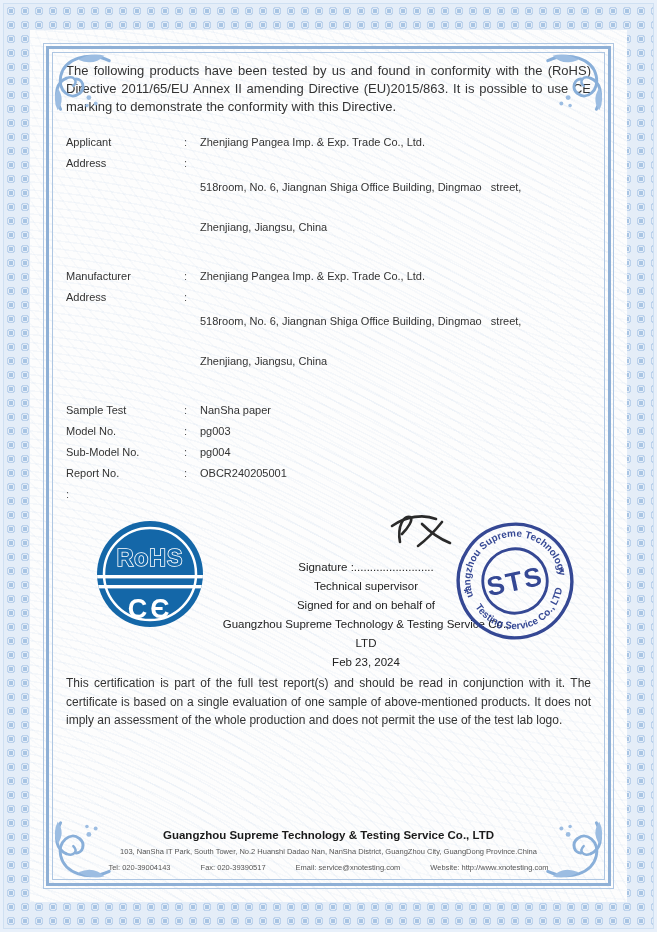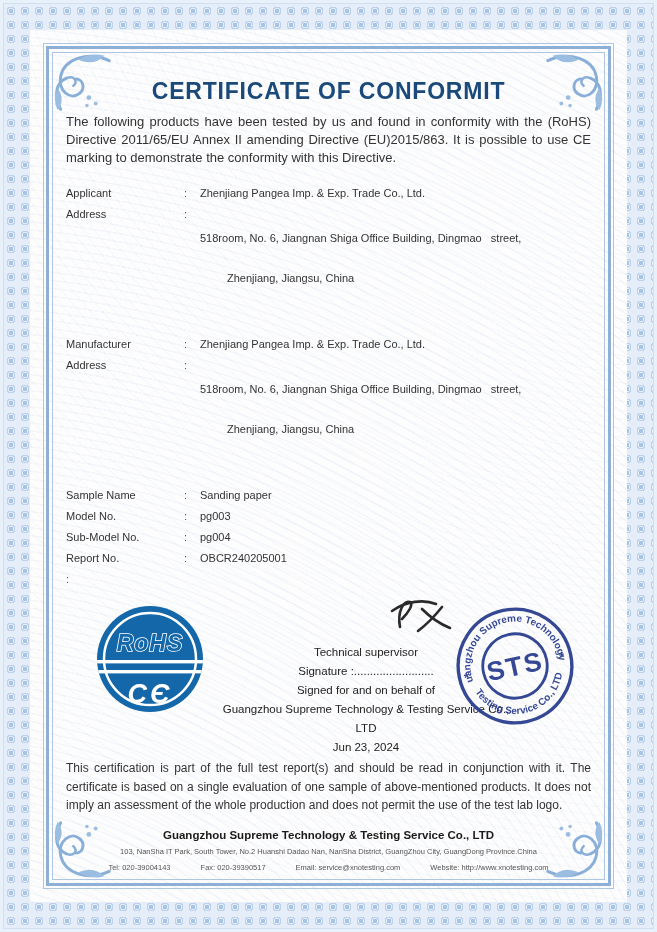--- a/index.html
+++ b/index.html
@@ -45,29 +45,29 @@
     color:#1b4a7a; font-size:23px; font-weight:bold; letter-spacing:0.8px;
   }
   .cert-no { text-align:center; font-weight:bold; font-size:12px; color:#1a1a1a; margin-top:36px; }
   .intro {
     margin-top:8px; font-size:13px; line-height:18px;
     text-align:justify; color:#333;
   }
 
   .fields { margin-top:20px; font-size:11px; color:#333; }
   .frow { display:grid; grid-template-columns:118px 16px 1fr; margin-bottom:9px; }
-  .frow.gap { margin-top:30px; }
+  .frow.gap { margin-top:13px; }
   .flabel { color:#333; }
   .fcolon { color:#555; }
   .fvalue { white-space:pre-wrap; }
-  .fvalue .l2 { margin-top:4px;margin-left:27px; }
+  .fvalue .l2 { margin-top:4px; }
   .fvalue .l2:empty { display:none; }
 
   .sign-area { position:relative; height:152px; margin-top:14px; }
-  .rohs-logo { position:absolute; left:28px; top:2px; width:112px; height:118px;font-style:italic; }
+  .rohs-logo { position:absolute; left:28px; top:2px; width:112px; height:118px; }
   .hand-sig  { position:absolute; left:318px; top:-6px; width:74px; height:48px; }
   .sig-block {
     position:absolute; left:150px; top:44px; width:300px;
     text-align:center; font-size:11.5px; color:#222; line-height:19px;
   }
   .stamp {
     position:absolute; left:378px; top:-4px; width:142px; height:142px;
     transform:rotate(-12deg); opacity:0.95; z-index:3;
   }
 
@@ -153,21 +153,20 @@
       <path d="M9 40 Q3 52 9 63 Q17 52 9 40 Z"></path>
       <circle cx="41" cy="50" r="2.5"></circle>
         <circle cx="48" cy="56" r="2"></circle>
         <circle cx="39" cy="58" r="1.8"></circle>
     </g>
   </svg>
 </div>
 
 <div class="content">
 
-  <div class="title">CERTIFICATE OF CONFORMIT</div>
   <p class="intro">The following products have been tested by us and found in conformity with the (RoHS) Directive 2011/65/EU Annex II amending Directive (EU)2015/863. It is possible to use CE marking to demonstrate the conformity with this Directive.</p>
 
   <div class="fields">
     <div class="frow">
       <span class="flabel">Applicant</span>
       <span class="fcolon">:</span>
       <span class="fvalue"><span class="l1">Zhenjiang Pangea Imp. &amp; Exp. Trade Co., Ltd.</span></span>
     </div>
     <div class="frow">
       <span class="flabel">Address</span>
@@ -184,23 +183,23 @@
     </div>
     <div class="frow">
       <span class="flabel">Address</span>
       <span class="fcolon">:</span>
       <span class="fvalue">
         <div class="l1">518room, No. 6, Jiangnan Shiga Office Building, Dingmao   street,</div>
         <div class="l2">Zhenjiang, Jiangsu, China</div>
       </span>
     </div>
     <div class="frow gap">
-      <span class="flabel">Sample Name</span>
-      <span class="fcolon">:</span>
-      <span class="fvalue"><span class="l1">Sanding paper</span></span>
+      <span class="flabel">Sample Test</span>
+      <span class="fcolon">:</span>
+      <span class="fvalue"><span class="l1">NanSha paper</span></span>
     </div>
     <div class="frow">
       <span class="flabel">Model No.</span>
       <span class="fcolon">:</span>
       <span class="fvalue"><span class="l1">pg003</span></span>
     </div>
     <div class="frow">
       <span class="flabel">Sub-Model No.</span>
       <span class="fcolon">:</span>
       <span class="fvalue"><span class="l1">pg004</span></span>
@@ -238,25 +237,25 @@
         <g fill="none" stroke="#2a2a2a" stroke-width="2.6" stroke-linecap="round">
           <path d="M16 34 C13 18 20 7 26 9 C30 11 24 20 18 26"></path>
           <path d="M8 18 C22 8 40 6 52 11"></path>
           <path d="M38 16 C46 24 56 31 66 35"></path>
           <path d="M58 14 C50 24 42 32 34 38"></path>
         </g>
       </svg>
     </div>
 
     <div class="sig-block">
+      <div>Signature :.........................</div>
       <div>Technical supervisor</div>
-      <div>Signature :.........................</div>
       <div>Signed for and on behalf of</div>
       <div>Guangzhou Supreme Technology &amp; Testing Service Co., LTD</div>
-      <div>Jun 23, 2024</div>
+      <div>Feb 23, 2024</div>
     </div>
 
     <div class="stamp">
       <svg viewBox="0 0 150 150">
         <circle cx="75" cy="75" r="60" fill="none" stroke="#2b3f8f" stroke-width="3.6"></circle>
         <circle cx="75" cy="75" r="34" fill="none" stroke="#2b3f8f" stroke-width="3"></circle>
         <path id="arcTop" d="M 28.7 83.2 A 47 47 0 1 1 121.3 83.2" fill="none"></path>
         <path id="arcBot" d="M 26.5 88 A 50 50 0 0 0 123.5 88" fill="none"></path>
         <text font-family="Liberation Sans, sans-serif" font-size="10.5" font-weight="bold" fill="#2b3f8f">
           <textPath href="#arcTop" startOffset="50%" text-anchor="middle">Guangzhou Supreme Technology &amp;</textPath>

